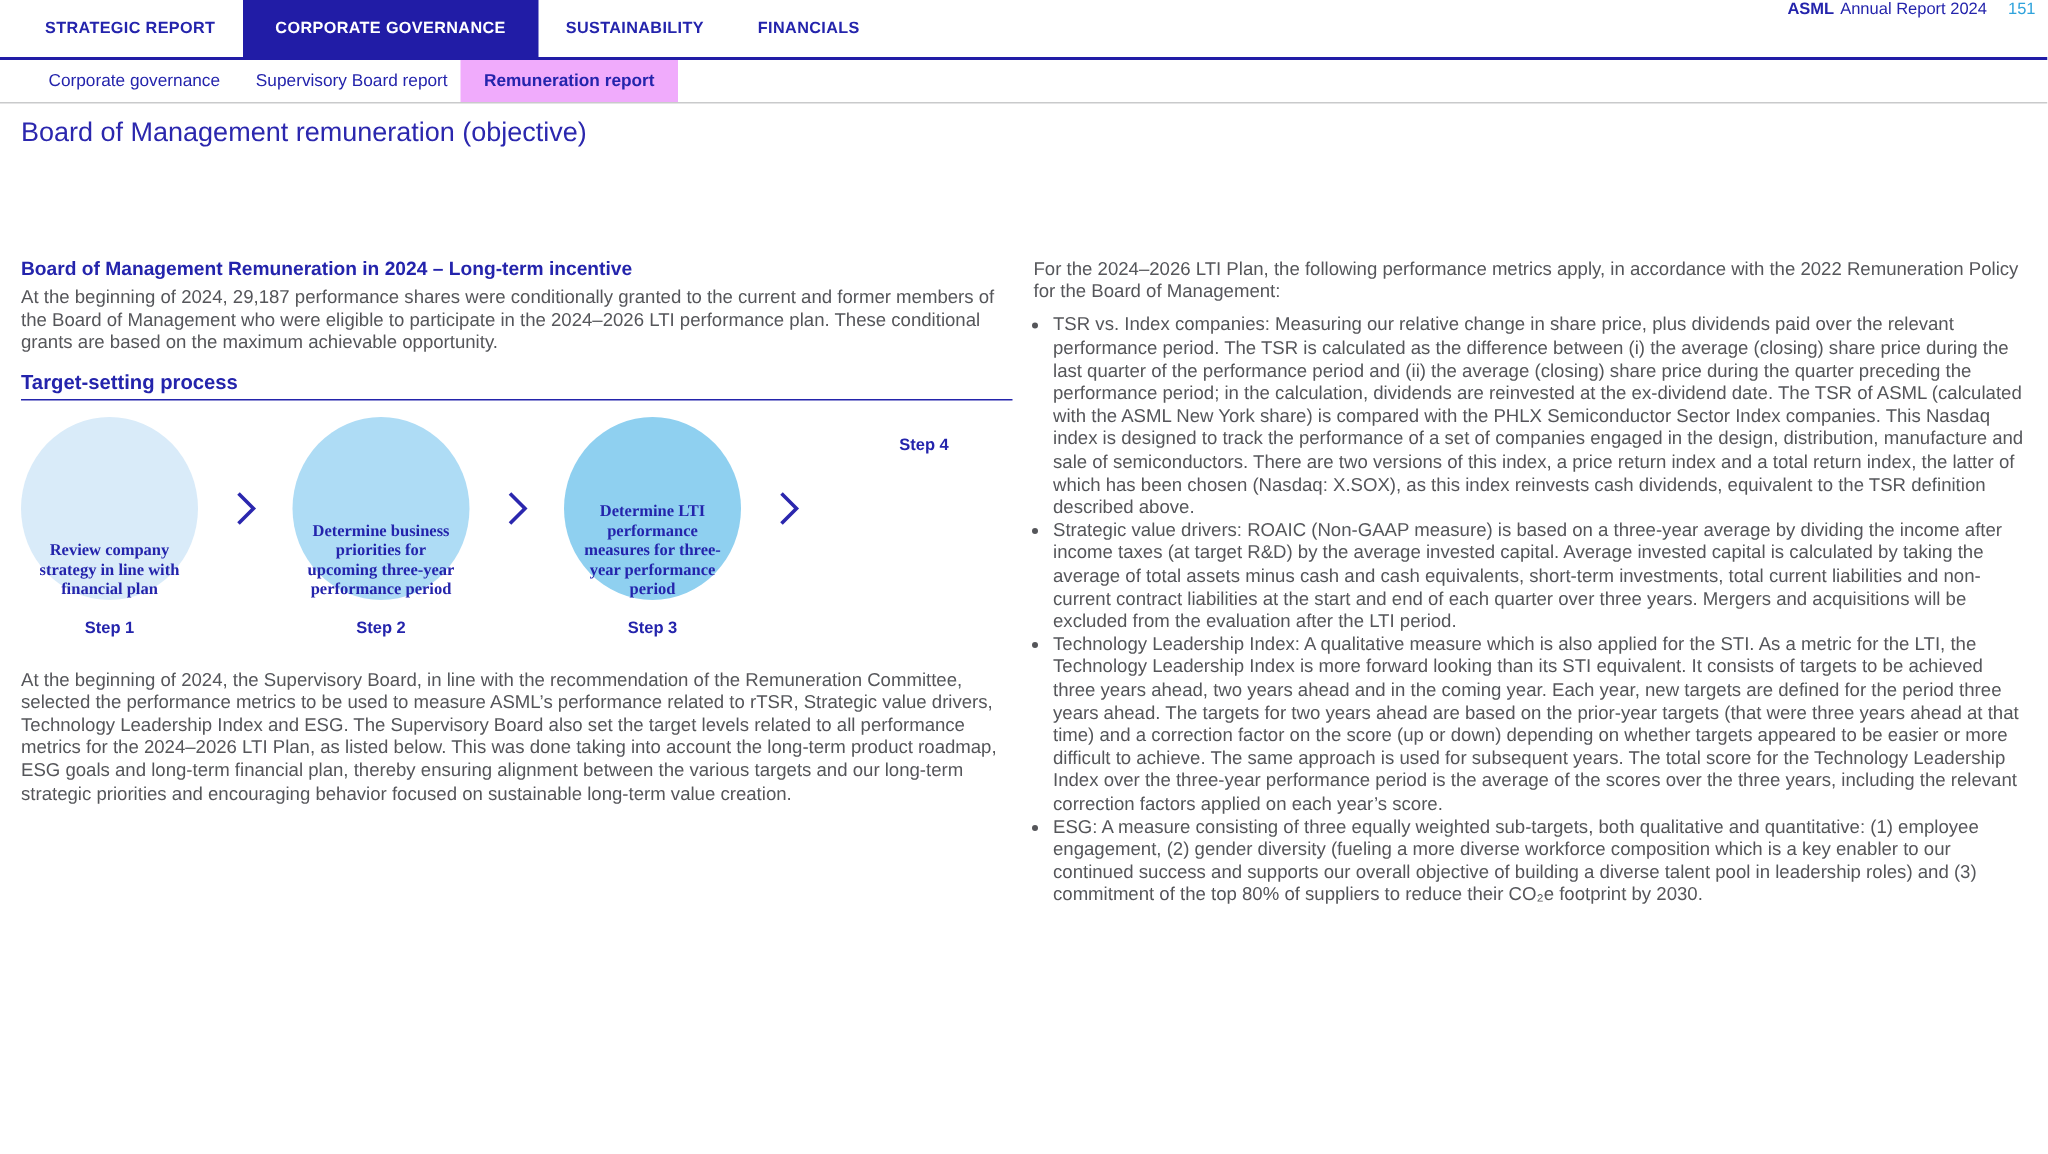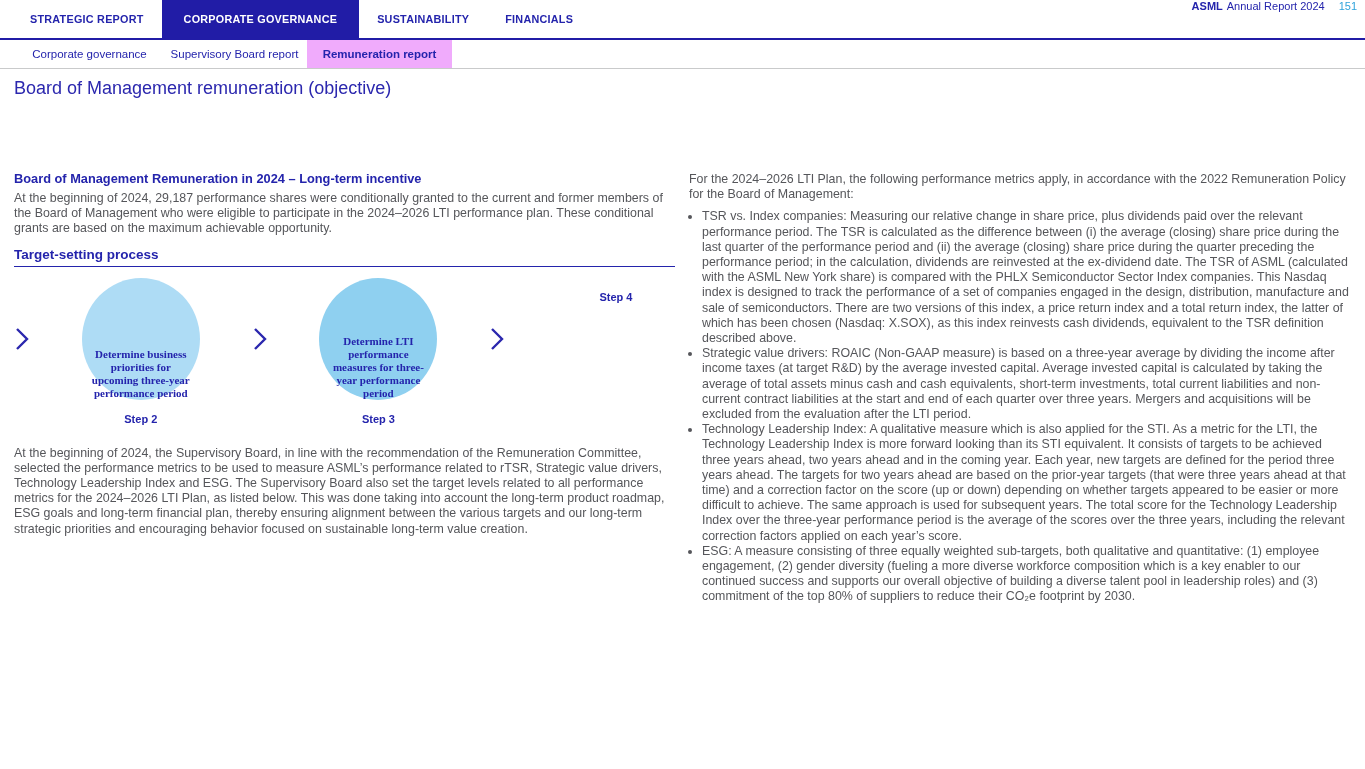--- a/index.html
+++ b/index.html
@@ -136,20 +136,26 @@
 <div class="columns">
 
   <div class="col-left">
     <div class="section-heading">Board of Management Remuneration in 2024 – Long-term incentive</div>
     <p class="body-text">At the beginning of 2024, 29,187 performance shares were conditionally granted to the current and former members of the Board of Management who were eligible to participate in the 2024–2026 LTI performance plan. These conditional grants are based on the maximum achievable opportunity.</p>
 
     <div class="process-title">Target-setting process</div>
 
     <div class="process-row">
 
+      <div class="step">
+        <div class="circle" style="background-color: rgb(217, 235, 249);">
+          <span>Review company strategy in line with financial plan</span>
+        </div>
+        <div class="step-label">Step 1</div>
+      </div>
 
       <span class="chevron">
         <svg width="16" height="24" viewBox="0 0 16 24">
             <polyline points="3,2 13,12 3,22" fill="none" stroke="#2B27AE" stroke-width="2.4"></polyline>
           </svg>
       </span>
 
       <div class="step">
         <div class="circle" style="background-color: rgb(174, 220, 245);">
           <span>Determine business priorities for upcoming three-year performance period</span>

